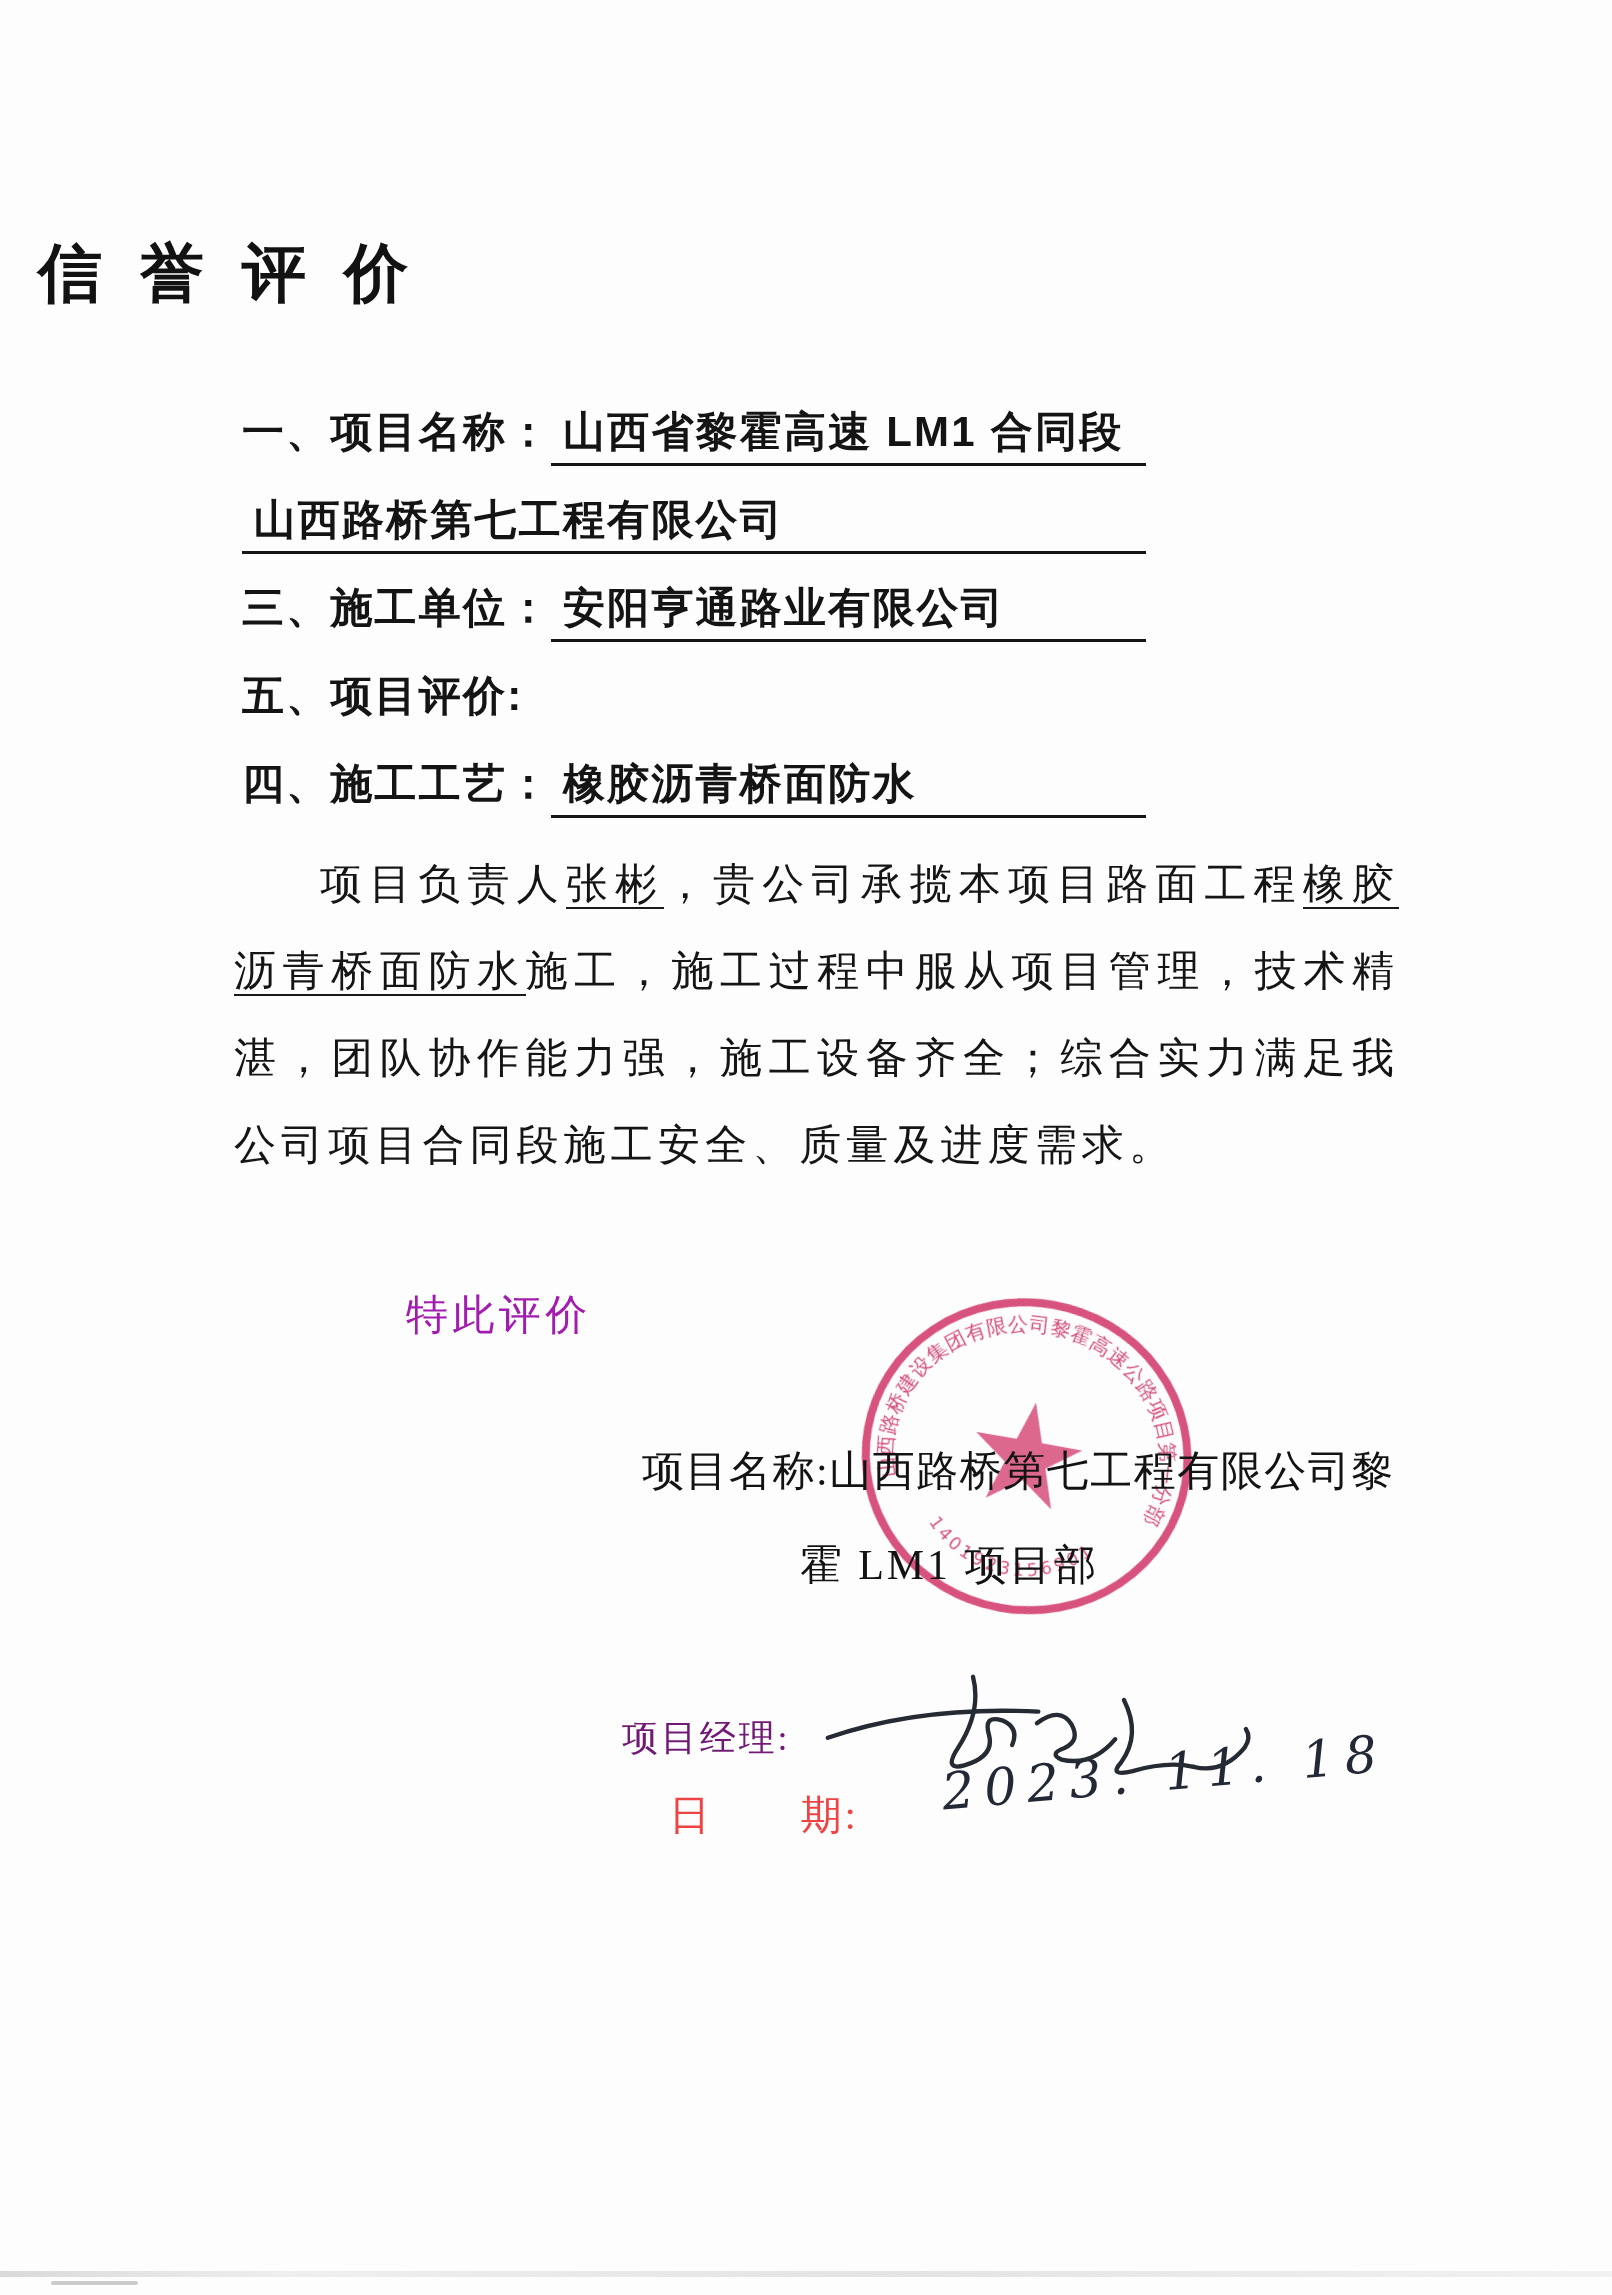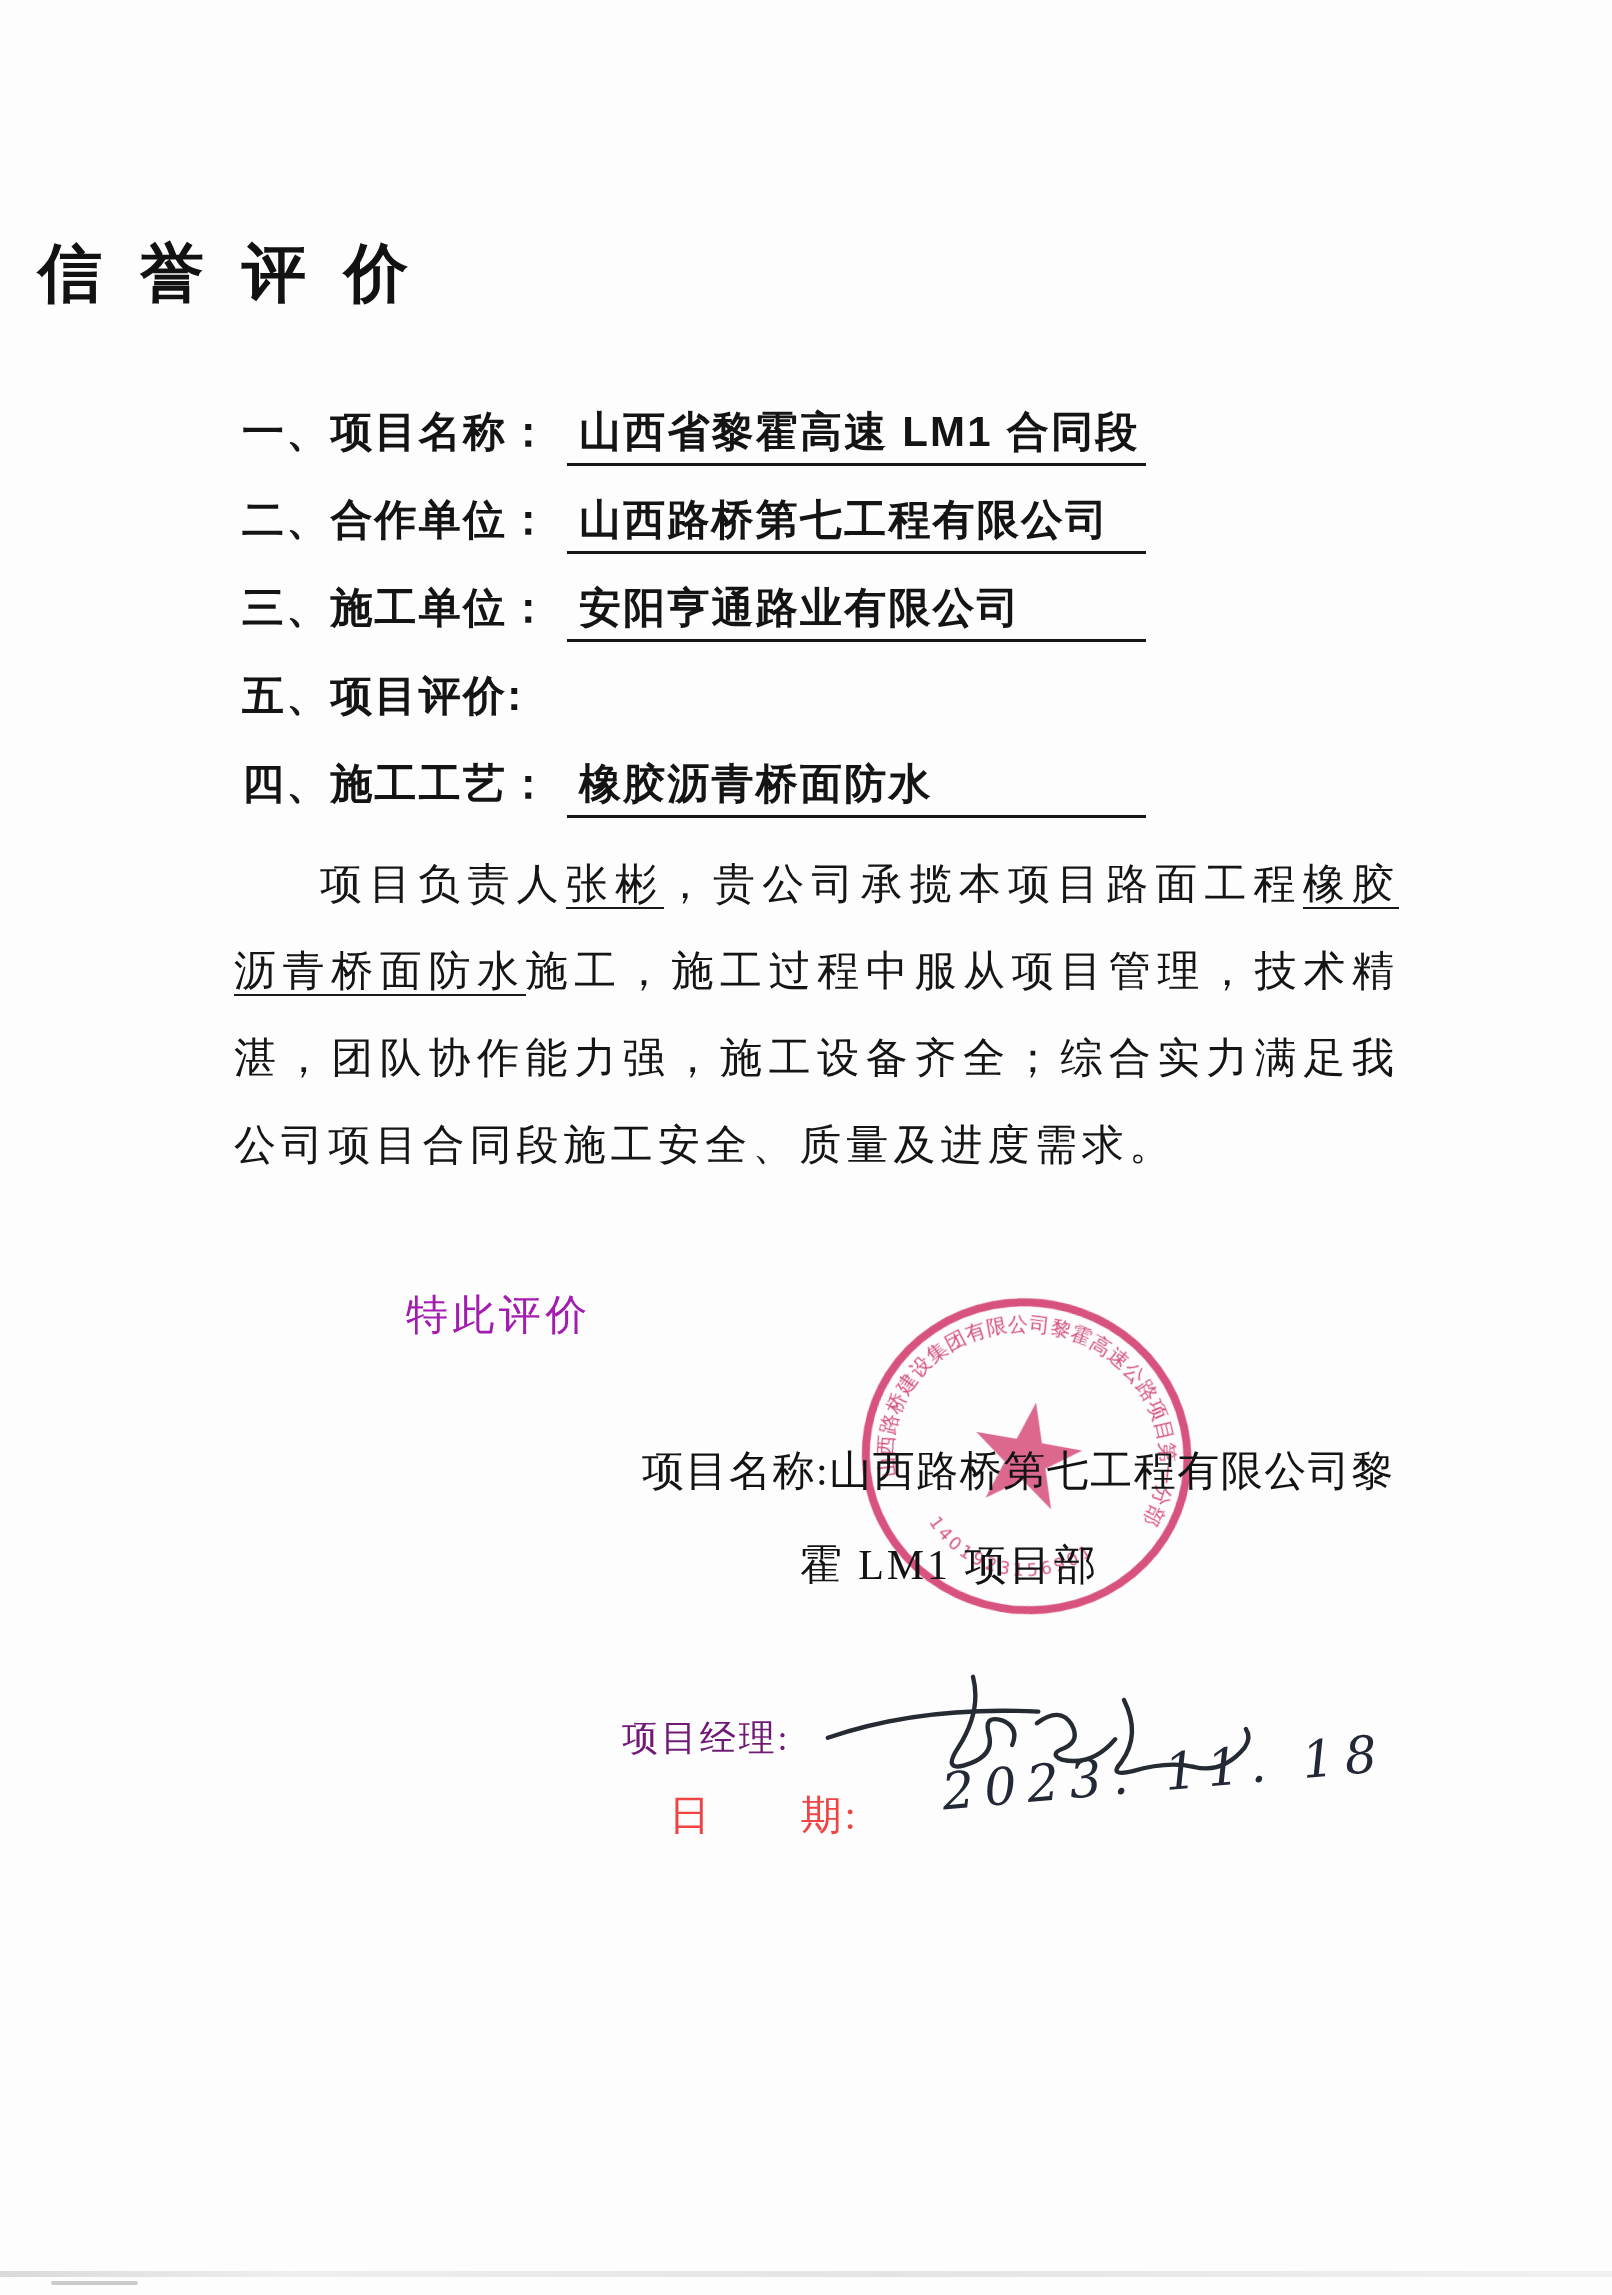--- a/index.html
+++ b/index.html
@@ -25,21 +25,20 @@
     position:absolute;left:242px;top:404px;width:904px;
   }
   .item-row{
     display:flex;align-items:baseline;
     height:88px;
     font-family:"Liberation Sans", sans-serif;
     font-weight:700;
     font-size:42px;
     color:#141414;
     letter-spacing:2.2px;
-    gap:16px;
   }
   .item-label{white-space:nowrap;}
   .item-value{
     flex:1;
     border-bottom:3.6px solid #161616;
     padding:0 4.4px 2.9px 11.6px;
     white-space:nowrap;
   }
   .item-value.no-line{border-bottom:none;}
   .para{
@@ -113,21 +112,20 @@
 <div class="page">
 
   <div class="title">信誉评价</div>
 
   <div class="items">
     <div class="item-row">
       <span class="item-label">一、项目名称：</span>
       <span class="item-value">山西省黎霍高速 LM1 合同段</span>
     </div>
     <div class="item-row">
-      <span class="item-label">二、合作单位：</span>
       <span class="item-value">山西路桥第七工程有限公司</span>
     </div>
     <div class="item-row">
       <span class="item-label">三、施工单位：</span>
       <span class="item-value">安阳亨通路业有限公司</span>
     </div>
     <div class="item-row">
       <span class="item-label">五、项目评价:</span>
       <span class="item-value no-line"></span>
     </div>

